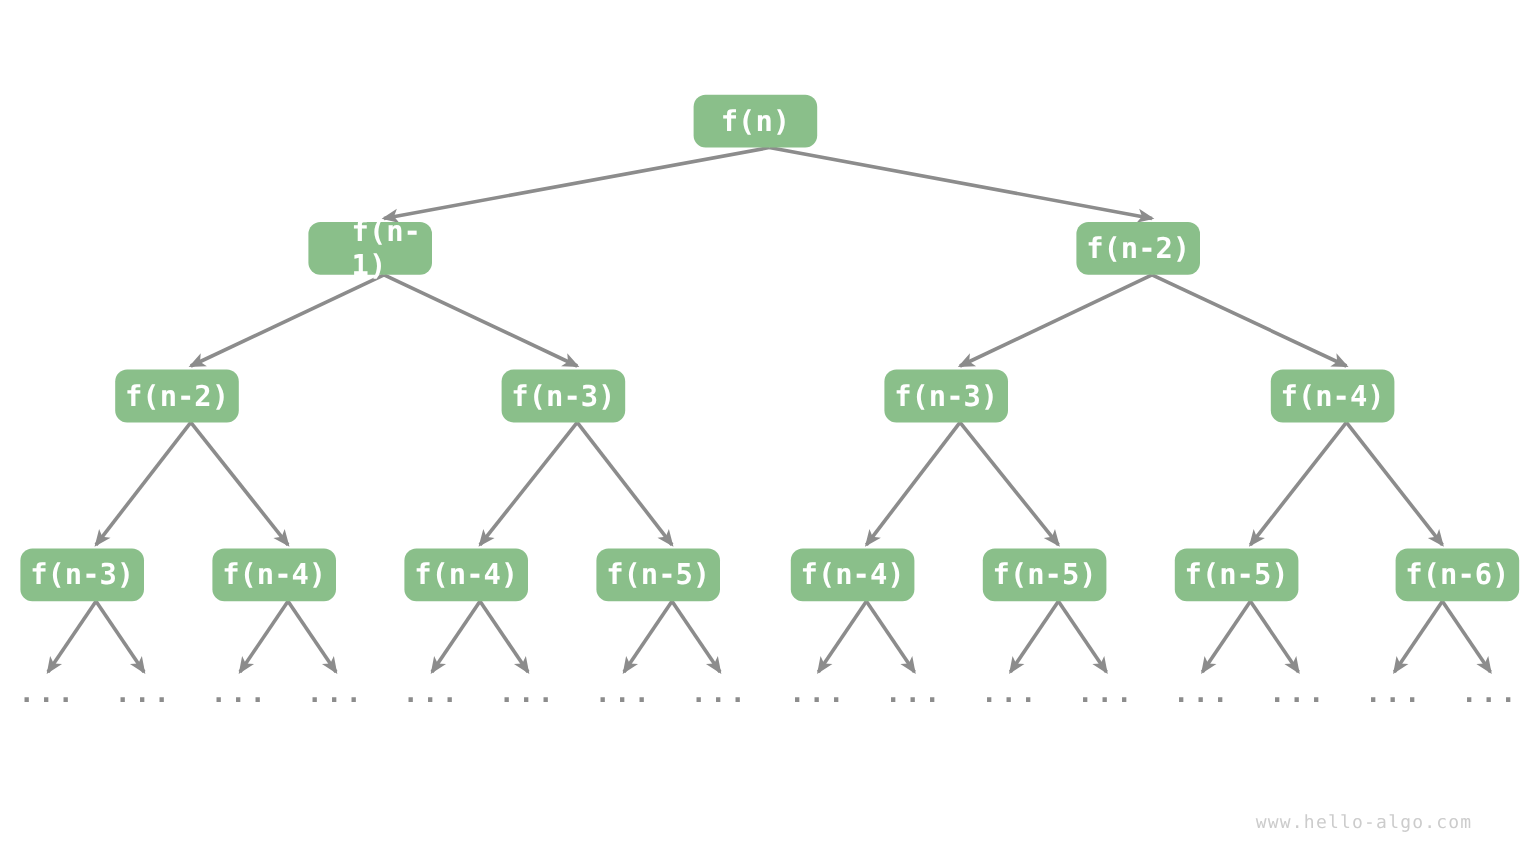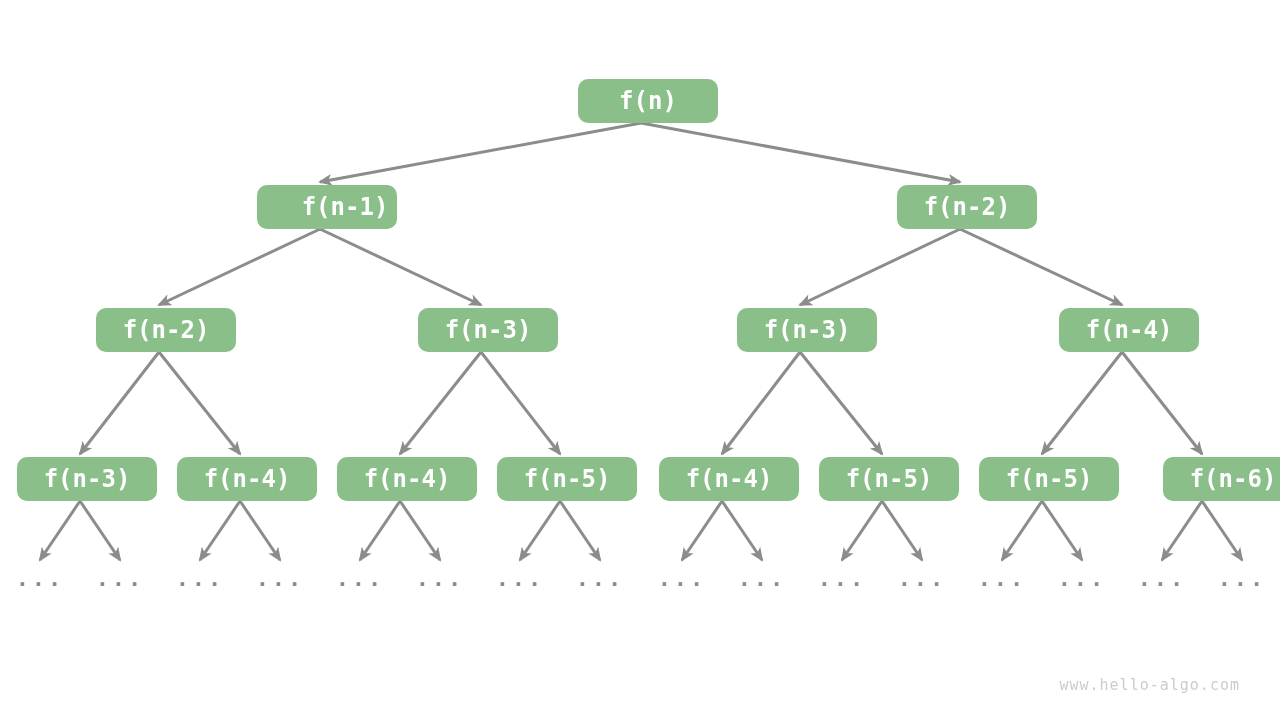--- a/index.html
+++ b/index.html
@@ -11,21 +11,21 @@
     overflow: hidden;
     font-family: "DejaVu Sans Mono", "Liberation Mono", monospace;
   }
   #edge-layer {
     position: absolute;
     left: 0; top: 0;
     width: 1280px; height: 720px;
   }
   .node {
     position: absolute;
-    width: 140px;
+    width: 103px;
     height: 44px;
     border-radius: 10px;
     background: var(--node-fill, #8abf8a);
     color: var(--node-text, #ffffff);
     font-size: 24px;
     font-weight: bold;
     display: flex;
     align-items: center;
     justify-content: center;
     letter-spacing: 0px;
@@ -36,21 +36,21 @@
     transform: translate(-50%, calc(-50% - 6px));
     color: var(--ellipsis, #8c8c8c);
     font-size: 22px;
     font-weight: bold;
     letter-spacing: 3px;
     line-height: 1;
     white-space: nowrap;
   }
   .watermark {
     position: absolute;
-    right: 40px;
+    right: 53px;
     bottom: 26px;
     font-size: 15px;
     color: var(--watermark, #cccccc);
     letter-spacing: 1px;
     white-space: nowrap;
   }
   .edge-line {
     fill: none;
   }
 </style>

